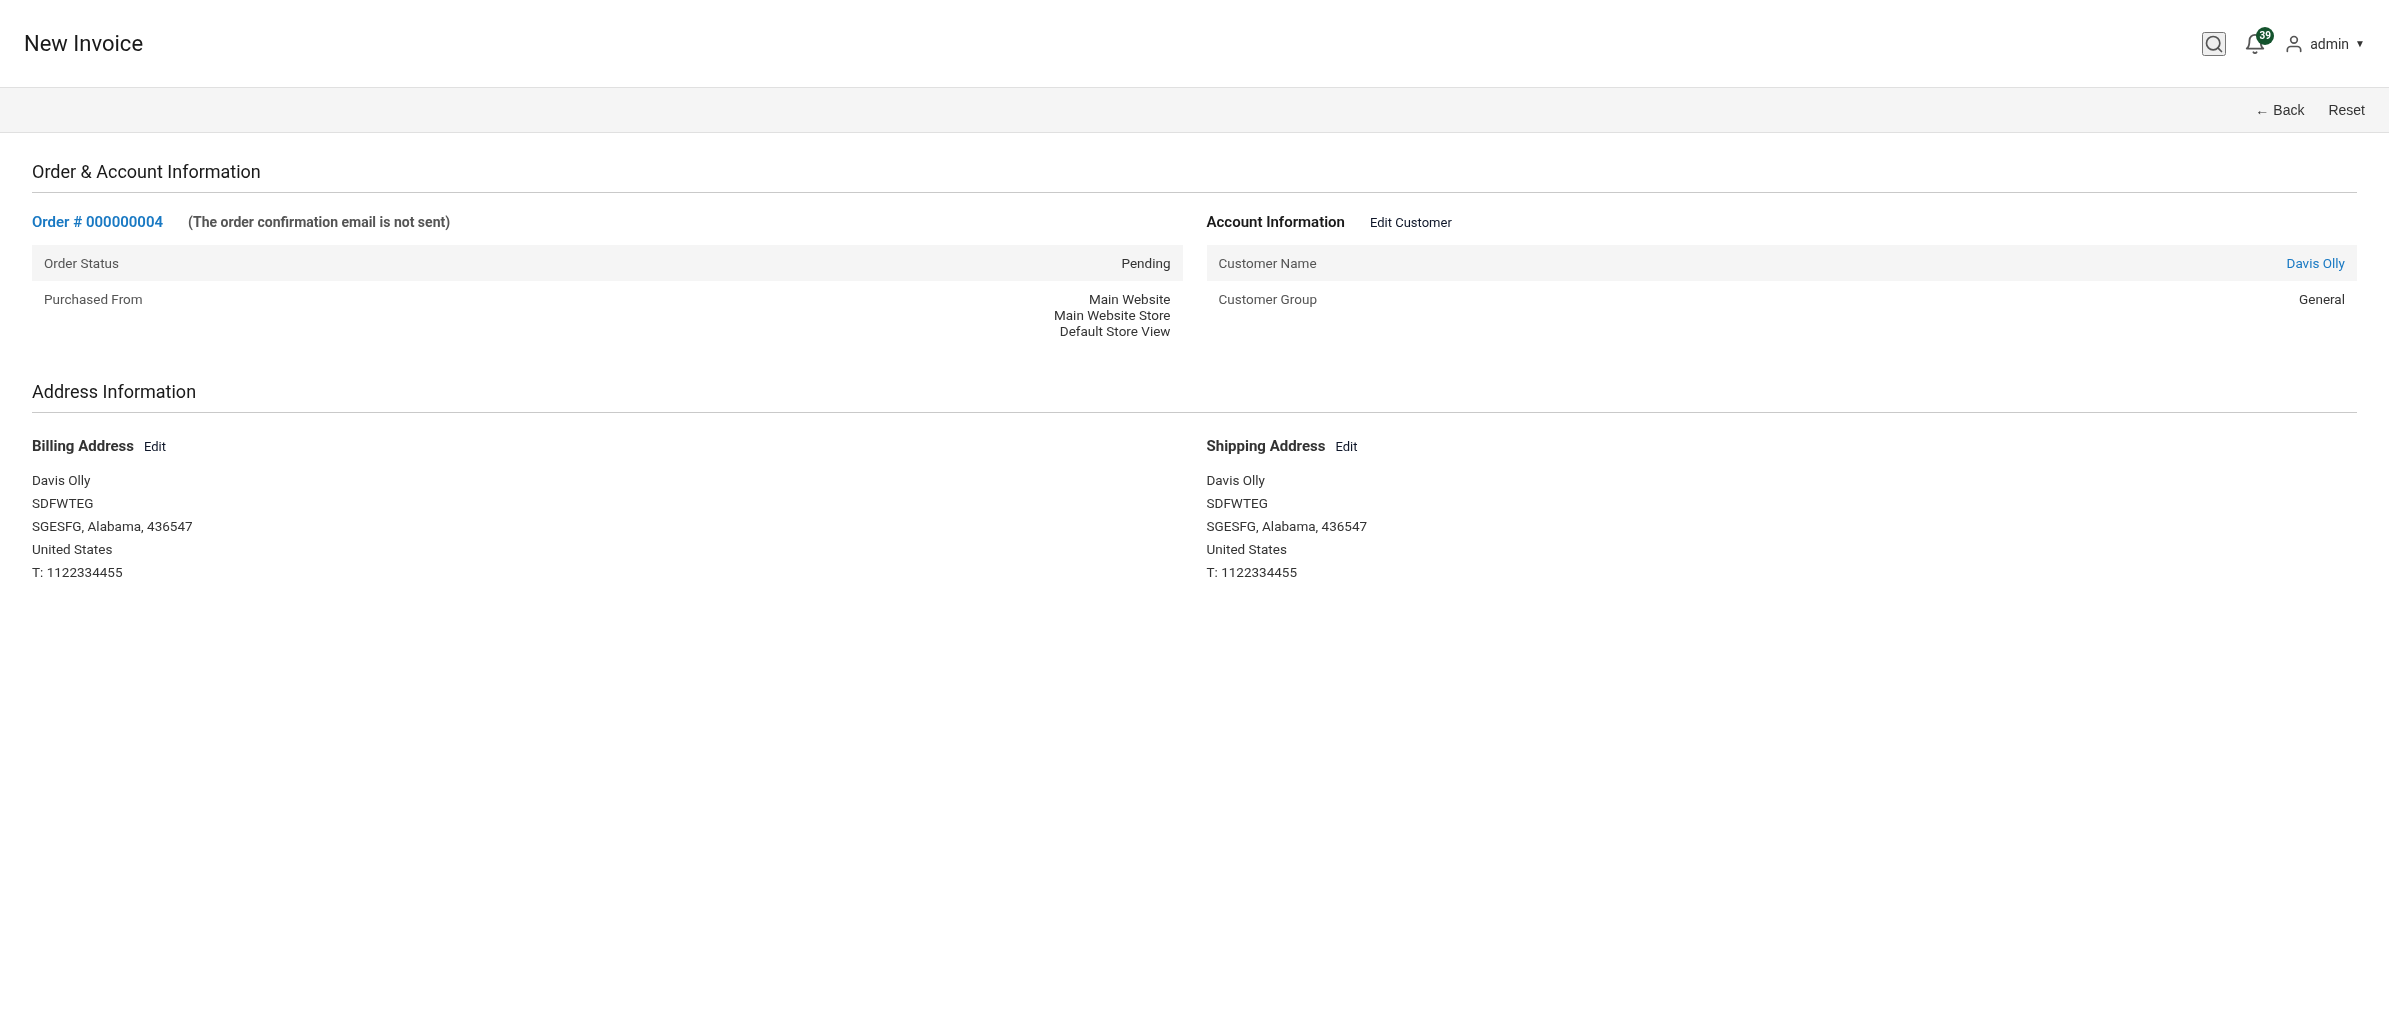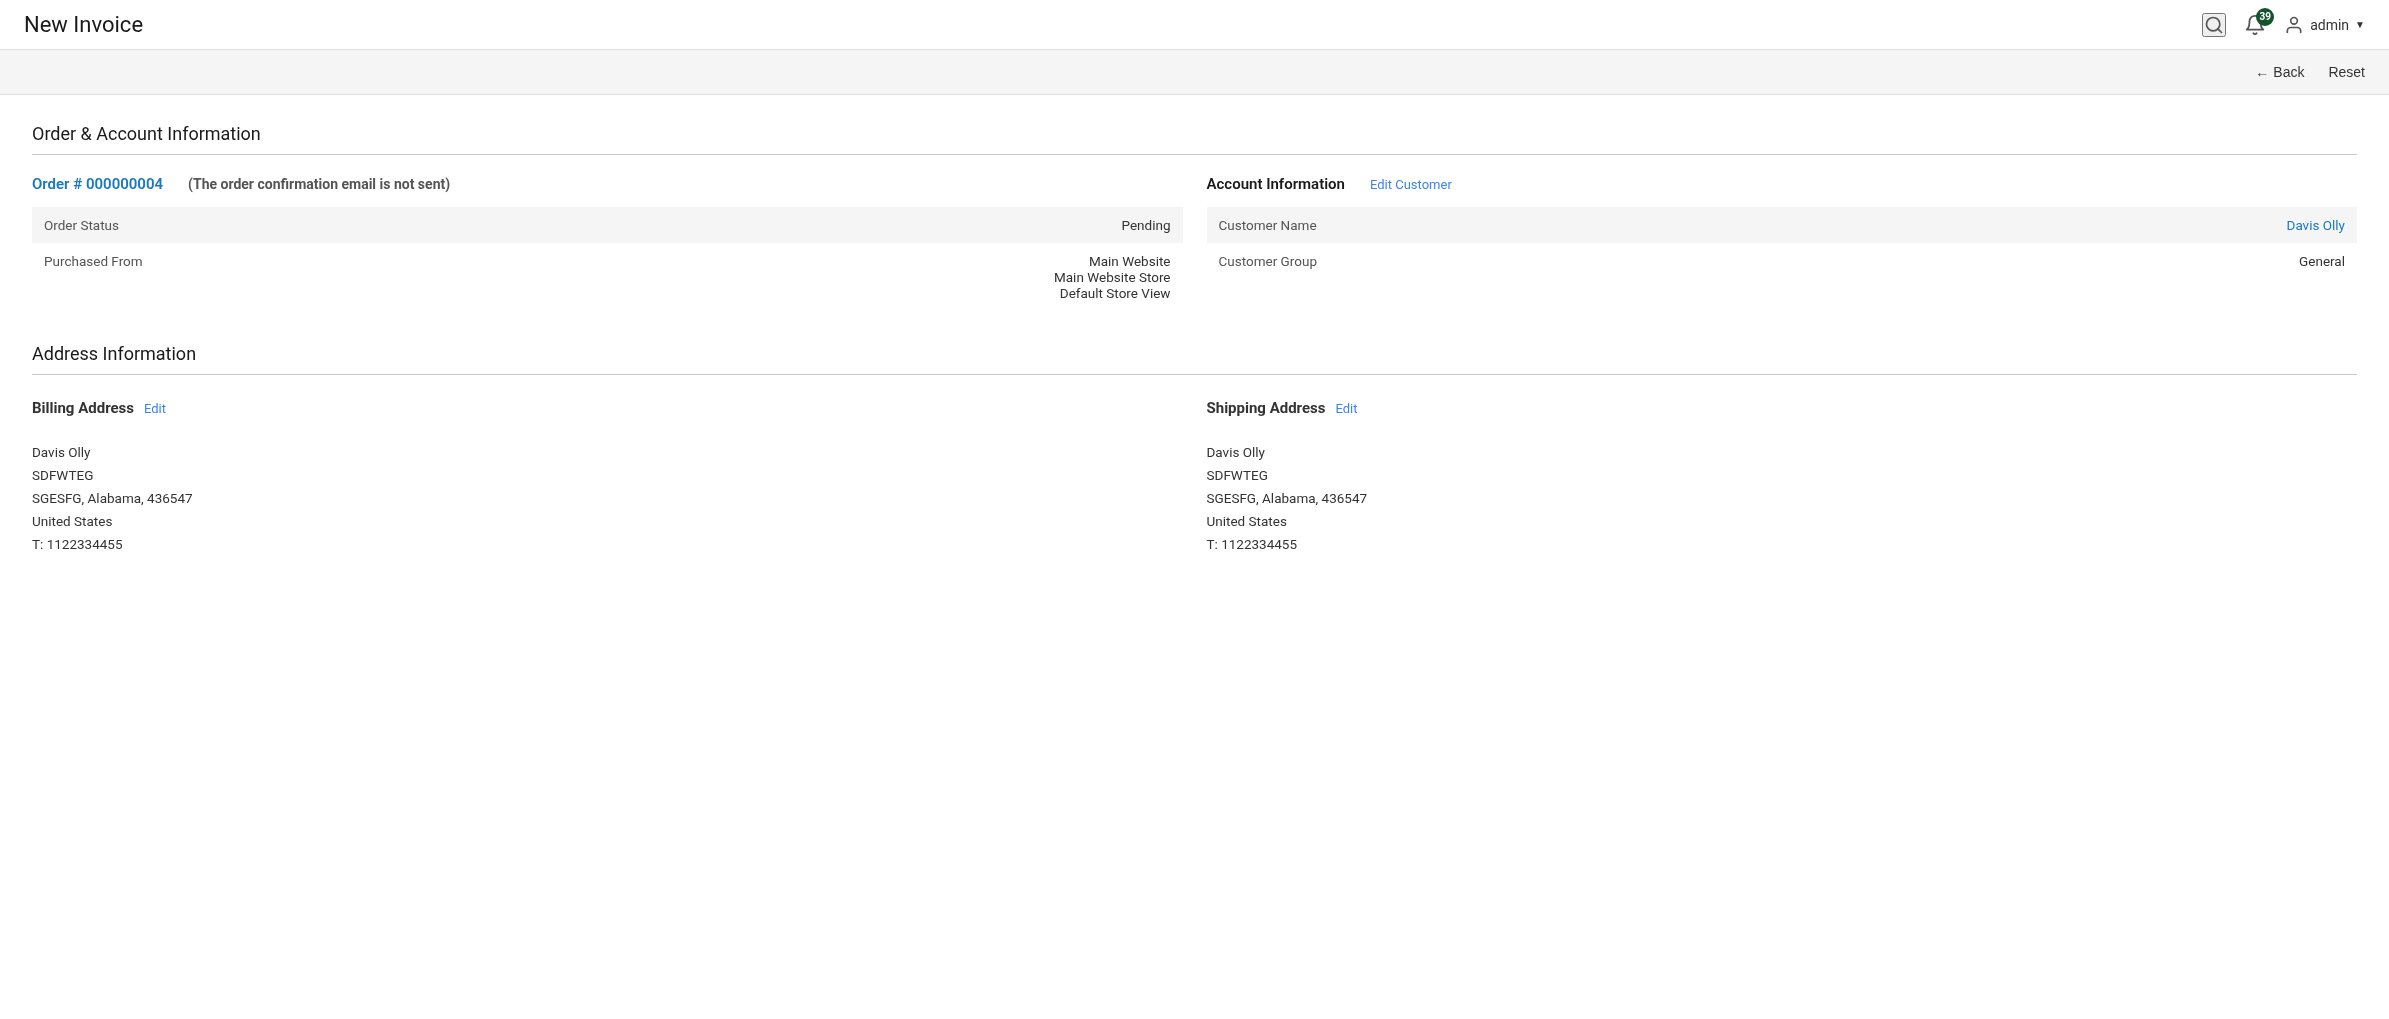--- a/index.html
+++ b/index.html
@@ -8,21 +8,21 @@
       font-size: 14px;
       color: #333;
       background: #fff;
     }
 
     
     .top-header {
       display: flex;
       align-items: center;
       justify-content: space-between;
-      padding: 12px 24px;
+      padding: 31px 24px;
       border-bottom: 1px solid #e0e0e0;
     }
     .top-header-title {
       font-size: 22px;
       font-weight: 400;
       color: #1a1a1a;
     }
     .top-header-actions {
       display: flex;
       align-items: center;
@@ -134,21 +134,21 @@
       color: #1979c3;
       font-weight: 600;
       font-size: 15px;
     }
     .order-heading-note {
       color: #555;
       font-weight: 700;
       font-size: 14px;
     }
     .edit-link {
-      color: #3b82f6;
+      color: #0f172a;
       font-size: 13px;
       font-weight: 400;
       cursor: pointer;
       text-decoration: none;
     }
 
     
     .info-table {
       width: 100%;
       border-collapse: collapse;
@@ -179,21 +179,21 @@
     
     .address-block {
       padding: 4px 0;
     }
     .address-block .addr-title {
       font-weight: 700;
       font-size: 15px;
       display: flex;
       align-items: center;
       gap: 10px;
-      margin-bottom: 24px;
+      margin-bottom: 14px;
     }
     .address-block p {
       font-size: 13.5px;
       line-height: 1.7;
       color: #333;
     }
 
     
     .icon-svg {
       display: inline-block;

